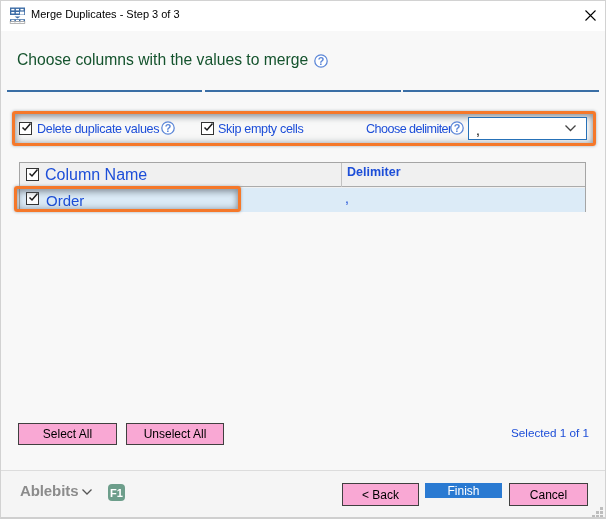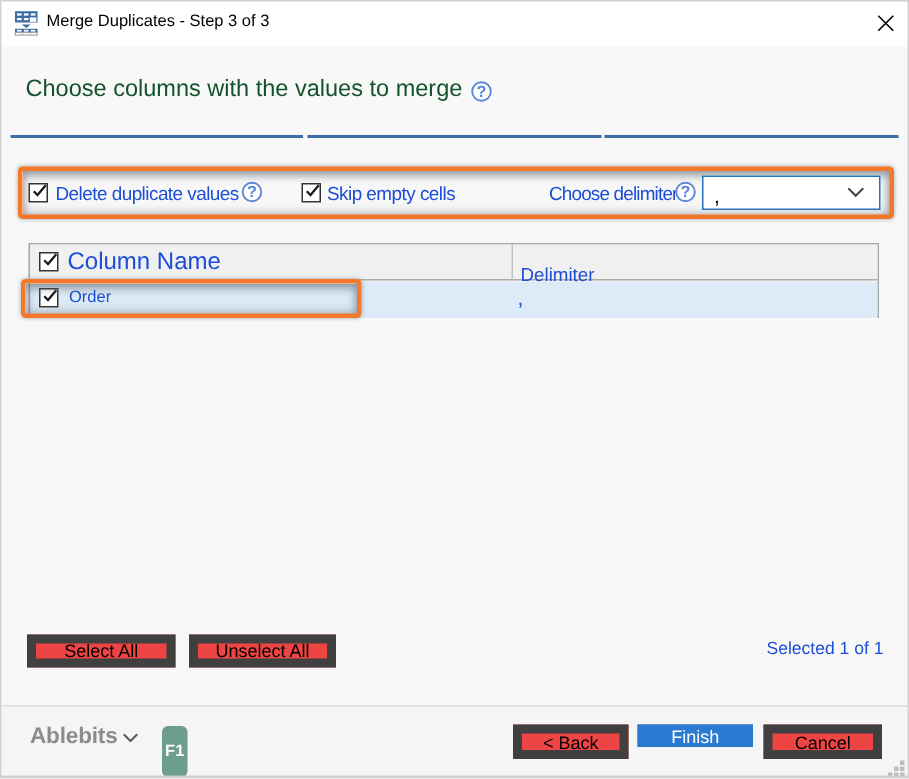--- a/index.html
+++ b/index.html
@@ -15,25 +15,25 @@
 .obox { position:absolute; border:3px solid #f5782a; border-radius:3px;
         box-shadow: 0 0 3px rgba(150,160,170,0.9), inset 0 3px 6px rgba(95,105,115,0.5), inset 0 0 7px rgba(90,100,110,0.5); }
 .cb { position:absolute; width:13px; height:13px; background:#fff; border:1px solid #333; }
 .cb svg { position:absolute; left:0px; top:-2px; }
 .lbl12 { position:absolute; font-size:12px; color:#1d4ed8; white-space:nowrap; }
 .qicon { position:absolute; width:14px; height:14px; }
 .table { position:absolute; left:19px; top:162px; width:567px; height:50px; border:1px solid #a5a5a5; background:#f0f0f0; }
 .thead { position:absolute; left:0; top:0; width:100%; height:24px; background:#f0f0f0; border-bottom:1px solid #ababab; }
 .tsep { position:absolute; left:321px; top:0; width:1px; height:24px; background:#c2c2c2; }
 .trow { position:absolute; left:0; top:25px; width:100%; height:24px; background:#dcebf7; }
-.btn { position:absolute; background:#ef4444; border:6px solid #404040; font-size:12px; color:#000;
+.btn { position:absolute; background:#f9a8d4; border:1px solid #404040; font-size:12px; color:#000;
        display:flex; align-items:center; justify-content:center; font-family:"Liberation Sans",sans-serif; }
 .footer { position:absolute; left:1px; right:1px; top:470px; bottom:2px; background:#f5f5f5; border-top:1px solid #dcdcdc; }
 .ablebits { position:absolute; left:20px; top:482px; font-size:15px; font-weight:bold; color:#8c8c8c; letter-spacing:-0.1px; }
-.f1badge { position:absolute; left:108px; top:484px; width:17px; height:34px; background:#6d9e8b; border-radius:4px;
+.f1badge { position:absolute; left:108px; top:484px; width:17px; height:17px; background:#6d9e8b; border-radius:4px;
            color:#fff; font-size:11px; font-weight:bold; display:flex; align-items:center; justify-content:center; }
 .finish { background:#2a7ad2; border:1px solid #2a7ad2; color:#fff; }
 .grip-dot { position:absolute; width:3px; height:3px; background:#bdbdbd; }
 </style>
 </head>
 <body>
 
 <div class="titlebar"></div>
 <svg class="abs" style="left:9px; top:7px;" width="17" height="17" viewBox="0 0 17 17">
   <rect x="1" y="0.5" width="15" height="7.5" fill="#3b6ba5"></rect>
@@ -104,27 +104,27 @@
     <div class="tsep"></div>
   </div>
   <div class="trow"></div>
 </div>
 <div class="cb" style="left:26px; top:168px;">
   <svg width="13" height="13" viewBox="0 0 13 13">
       <path d="M2.5 6.5 L5 9 L10.5 2.5" fill="none" stroke="#1a1a1a" stroke-width="1.5"></path>
     </svg>
 </div>
 <div class="lbl12" style="left:45px; top:152px; font-size:16px;margin-top:14px;">Column Name</div>
-<div class="lbl12" style="left:347px; top:176px; font-size:12.5px;">Delimiter</div>
+<div class="lbl12" style="left:347px; top:165px; font-size:12.5px;font-weight:bold;">Delimiter</div>
 <div class="cb" style="left:26px; top:192px;">
   <svg width="13" height="13" viewBox="0 0 13 13">
       <path d="M2.5 6.5 L5 9 L10.5 2.5" fill="none" stroke="#1a1a1a" stroke-width="1.5"></path>
     </svg>
 </div>
-<div class="lbl12" style="left:46px; top:192px; font-size:11px;">Order</div>
+<div class="lbl12" style="left:46px; top:192px; font-size:15px;">Order</div>
 <div class="lbl12" style="left:345px; top:190px; font-size:14px;">,</div>
 
 <div class="obox" style="left:14px; top:186px; width:227px; height:26px;"></div>
 
 <div class="btn" style="left:18px; top:423px; width:99px; height:22px;">Select All</div>
 <div class="btn" style="left:126px; top:423px; width:98px; height:22px;">Unselect All</div>
 <div class="lbl12" style="left:511px; top:426px; font-size:11.7px;text-align:right;">Selected 1 of 1</div>
 
 <div class="footer"></div>
 <div class="ablebits">Ablebits</div>

